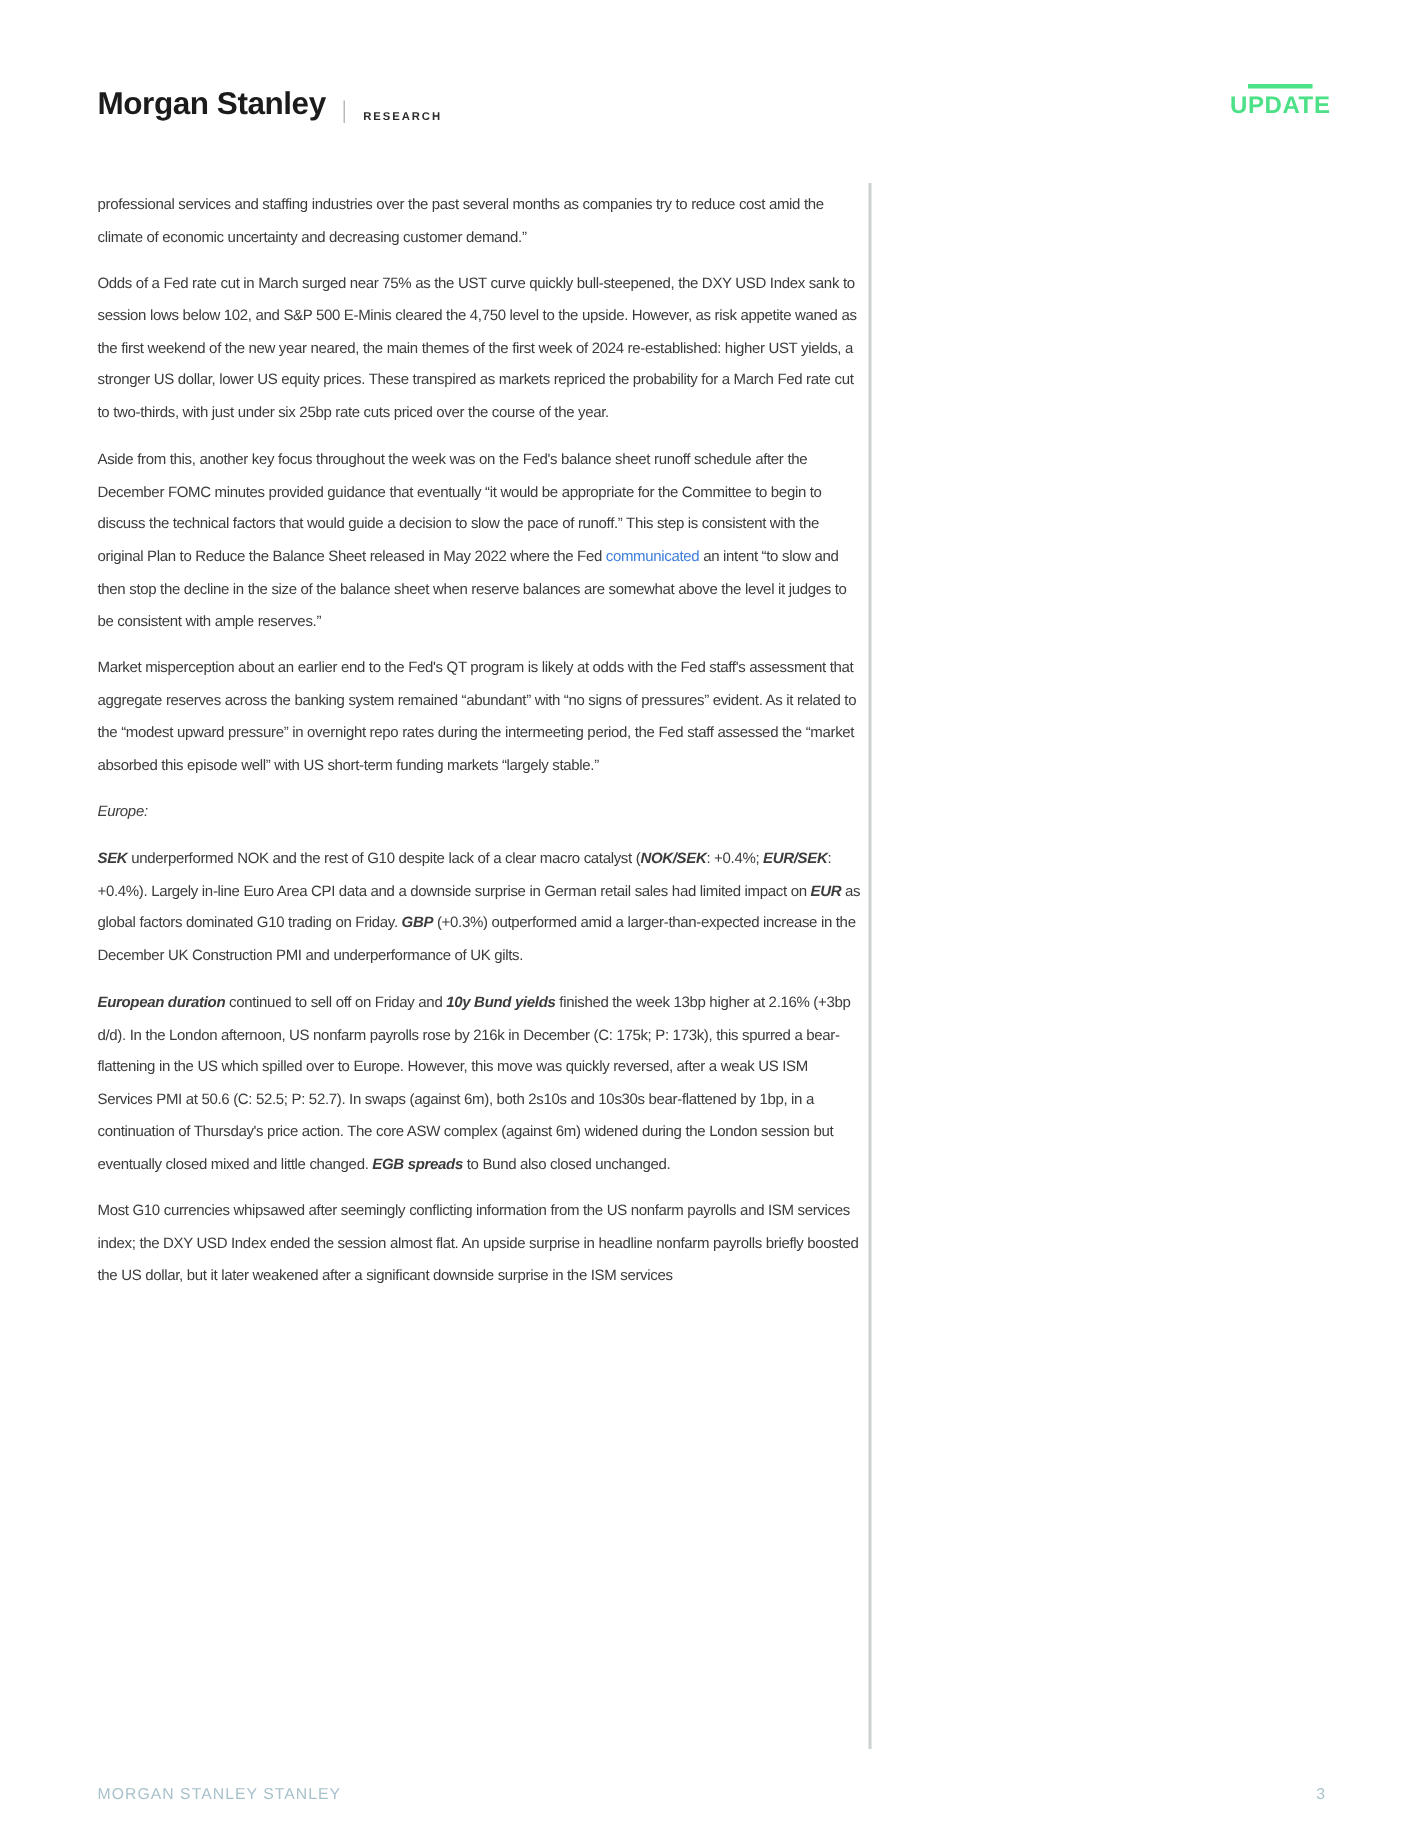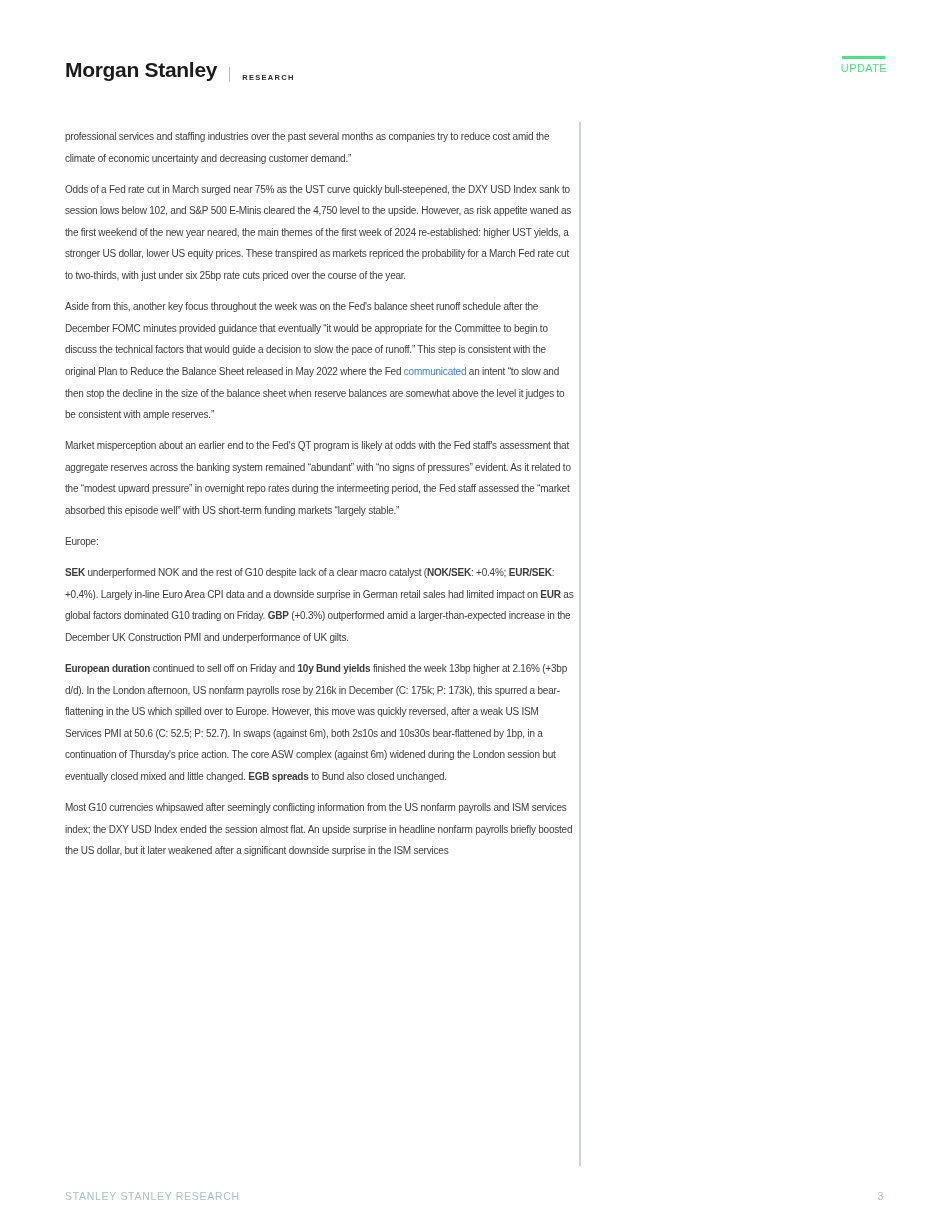--- a/index.html
+++ b/index.html
@@ -25,32 +25,32 @@
     width: 1px; height: 15px; background: #b9b9b9;
     margin: 0 12px; display: inline-block;
   }
   .brand-division {
     font-size: 7.5px; font-weight: 700; letter-spacing: 1.3px;
     color: #2b2b2b; margin-top: 18px;
   }
   .badge { display: flex; flex-direction: column; align-items: center; margin-top: 1px; }
   .badge-bar { width: 43px; height: 3px; background: var(--green); margin-bottom: 3px; }
   .badge-label {
-    font-size: 11px; font-weight: 400; color: var(--green); letter-spacing: 0.4px;
+    font-size: 16px; font-weight: 700; color: var(--green); letter-spacing: 0.4px;
   }
 
   
   .content { position: absolute; left: 65px; top: 126px; width: 512px; }
   .content p {
     margin: 0 0 9.5px;
     font-size: 10px; line-height: 21.6px; letter-spacing: -0.22px;
     color: #3c3c3c;
   }
-  .content p.heading { }
-  .content .bold { font-weight: 700; }
+  .content p.heading { font-style: italic; }
+  .content .bold { font-weight: 700; font-style: italic; }
   .content a.link { color: var(--link); text-decoration: none; cursor: pointer; text-align: center; }
 
   
   .col-divider {
     position: absolute; left: 579px; top: 122px;
     width: 2px; height: 1044px; background: #ccd2ce;
   }
 
   
   .footer {
@@ -84,17 +84,17 @@
       <p><span>Market misperception about an earlier end to the Fed's QT program is likely at odds with the Fed staff's assessment that aggregate reserves across the banking system remained “abundant” with “no signs of pressures” evident. As it related to the “modest upward pressure” in overnight repo rates during the intermeeting period, the Fed staff assessed the “market absorbed this episode well” with US short-term funding markets “largely stable.”</span></p>
       <p class="heading"><span>Europe:</span></p>
       <p><span class="bold">SEK</span><span> underperformed NOK and the rest of G10 despite lack of a clear macro catalyst (</span><span class="bold">NOK/SEK</span><span>: +0.4%; </span><span class="bold">EUR/SEK</span><span>: +0.4%). Largely in-line Euro Area CPI data and a downside surprise in German retail sales had limited impact on </span><span class="bold">EUR</span><span> as global factors dominated G10 trading on Friday. </span><span class="bold">GBP</span><span> (+0.3%) outperformed amid a larger-than-expected increase in the December UK Construction PMI and underperformance of UK gilts.</span></p>
       <p><span class="bold">European duration</span><span> continued to sell off on Friday and </span><span class="bold">10y Bund yields</span><span> finished the week 13bp higher at 2.16% (+3bp d/d). In the London afternoon, US nonfarm payrolls rose by 216k in December (C: 175k; P: 173k), this spurred a bear-flattening in the US which spilled over to Europe. However, this move was quickly reversed, after a weak US ISM Services PMI at 50.6 (C: 52.5; P: 52.7). In swaps (against 6m), both 2s10s and 10s30s bear-flattened by 1bp, in a continuation of Thursday's price action. The core ASW complex (against 6m) widened during the London session but eventually closed mixed and little changed. </span><span class="bold">EGB spreads</span><span> to Bund also closed unchanged.</span></p>
       <p><span>Most G10 currencies whipsawed after seemingly conflicting information from the US nonfarm payrolls and ISM services index; the DXY USD Index ended the session almost flat. An upside surprise in headline nonfarm payrolls briefly boosted the US dollar, but it later weakened after a significant downside surprise in the ISM services</span></p>
     </main>
 
   <div class="col-divider"></div>
 
   <footer class="footer">
-    <span class="footer-left">STANLEY STANLEY RESEARCH</span>
+    <span class="footer-left">MORGAN STANLEY STANLEY</span>
     <span class="footer-page">3</span>
   </footer>
 
 </div>
 
 </body></html>

